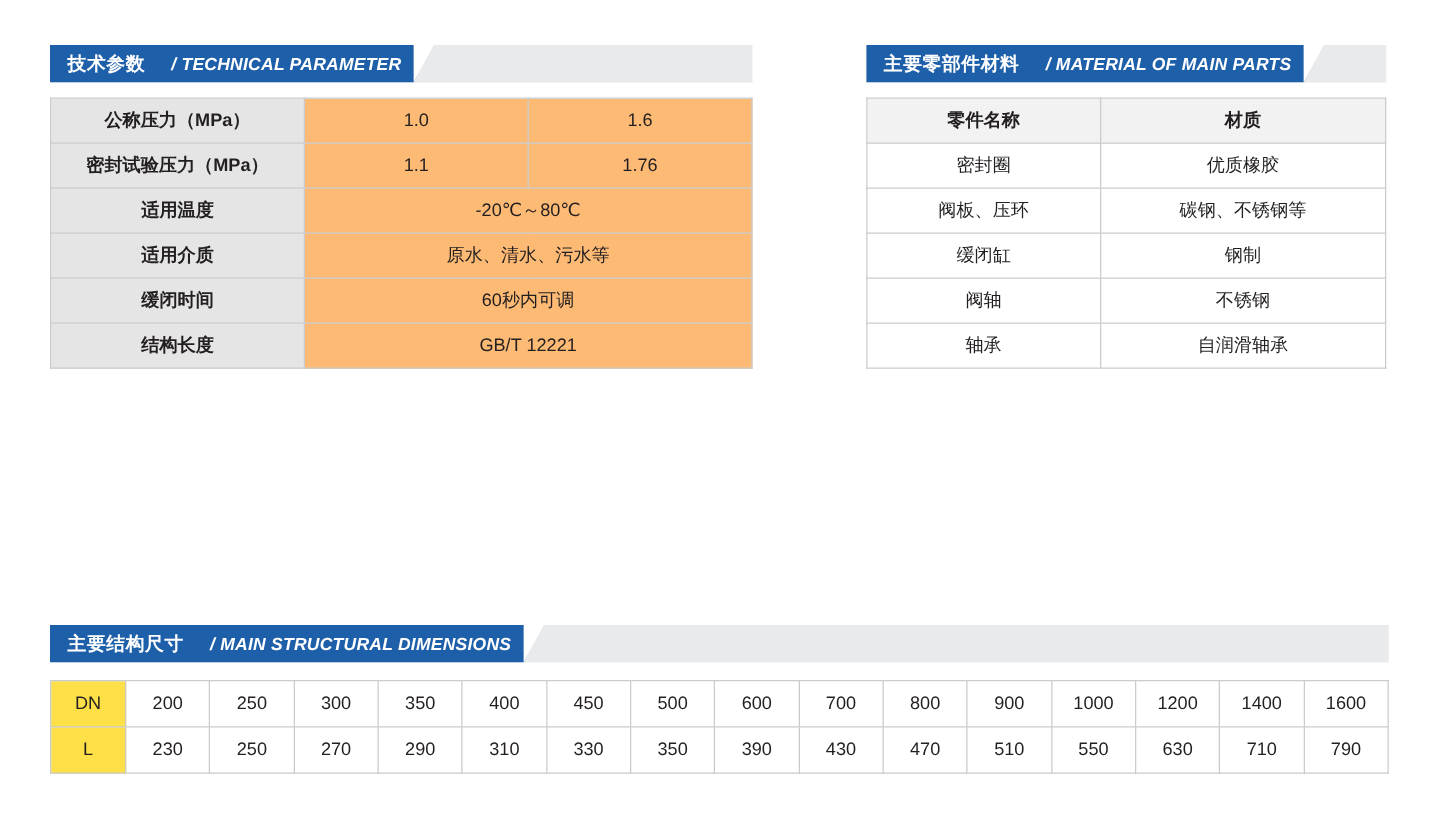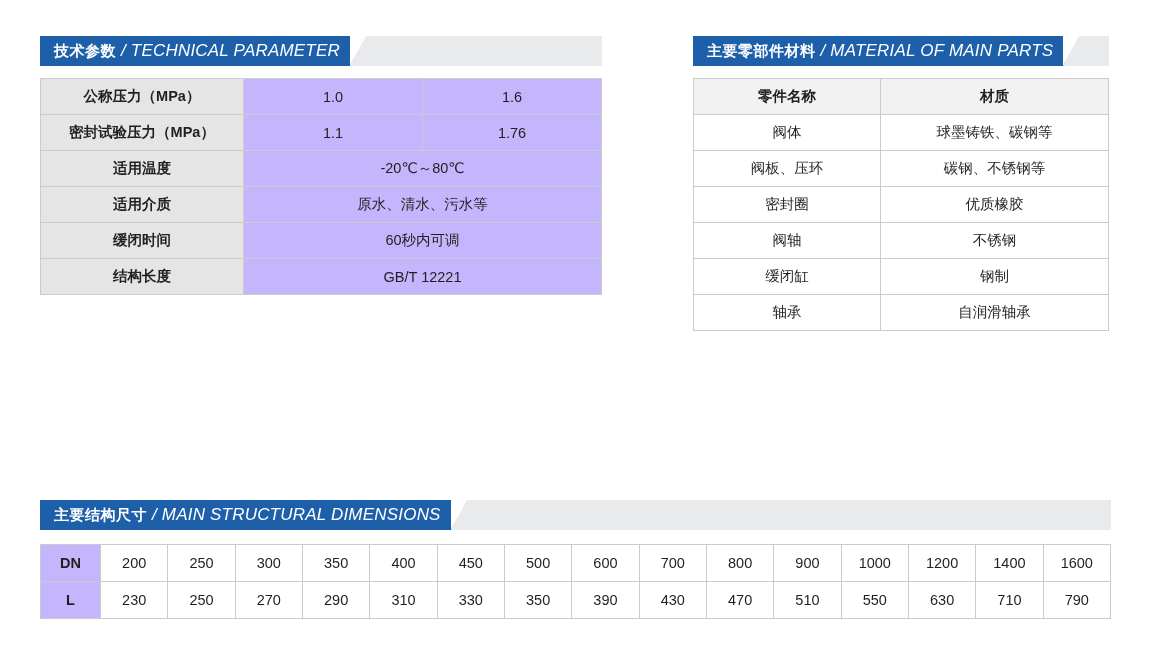--- a/index.html
+++ b/index.html
@@ -45,23 +45,23 @@
     width: 0; height: 0;
     border-top: 30px solid #1e5fa9;
     border-right: 15px solid transparent;
   }
   .banner .blue .cn {
     font-size: 15px;
     font-weight: bold;
     letter-spacing: 0.5px;
   }
   .banner .blue .en {
-    font-size: 17px;
-    font-weight: normal;
-    margin-left: 5px;
+    font-size: 14px;
+    font-weight: bold;
+    margin-left: 21px;
     font-style: italic;
     letter-spacing: 0.2px;
   }
   .banner .tailwrap {
     position: relative;
     flex: 1;
     height: 30px;
   }
   .banner .tailwrap::before {
     content: "";
@@ -87,37 +87,37 @@
   }
 
   
   .tech-table { width: 100%; margin-top: 12px; }
   .tech-table td { height: 36px; }
   .tech-table td.lbl {
     background: #e5e5e5;
     font-weight: bold;
     width: 203px;
   }
-  .tech-table td.val { background: #c4b5fd; }
+  .tech-table td.val { background: #fdba74; }
 
   
   .mat-table { width: 100%; margin-top: 12px; }
   .mat-table td, .mat-table th { height: 36px; }
   .mat-table .hdr td {
     background: #f2f2f2;
     font-weight: bold;
   }
   .mat-table td.c1 { width: 45%; margin-top: 20px; }
 
   
   .dim-table { width: 100%; margin-top: 14px; }
   .dim-table td { height: 37px; font-size: 14.5px; }
   .dim-table td.rowlbl {
-    background: #c4b5fd;
-    font-weight: bold;
+    background: #fde047;
+    font-weight: normal;
     width: 60px;
   }
 
   
   .top {
     position: absolute;
     left: 0; top: 36px;
     width: 1151px;
   }
   .col-left {
@@ -195,38 +195,34 @@
         <div class="tailwrap"></div>
       </div>
 
       <table class="mat-table">
         <tbody>
           <tr class="hdr">
             <td class="c1">零件名称</td>
             <td>材质</td>
           </tr>
           <tr>
-            <td class="c1">阀体</td>
-            <td>球墨铸铁、碳钢等</td>
+            <td class="c1">密封圈</td>
+            <td>优质橡胶</td>
           </tr>
           <tr>
             <td class="c1">阀板、压环</td>
             <td>碳钢、不锈钢等</td>
           </tr>
           <tr>
-            <td class="c1">密封圈</td>
-            <td>优质橡胶</td>
+            <td class="c1">缓闭缸</td>
+            <td>钢制</td>
           </tr>
           <tr>
             <td class="c1">阀轴</td>
             <td>不锈钢</td>
-          </tr>
-          <tr>
-            <td class="c1">缓闭缸</td>
-            <td>钢制</td>
           </tr>
           <tr>
             <td class="c1">轴承</td>
             <td>自润滑轴承</td>
           </tr>
         </tbody>
       </table>
     </div>
 
   </div>

